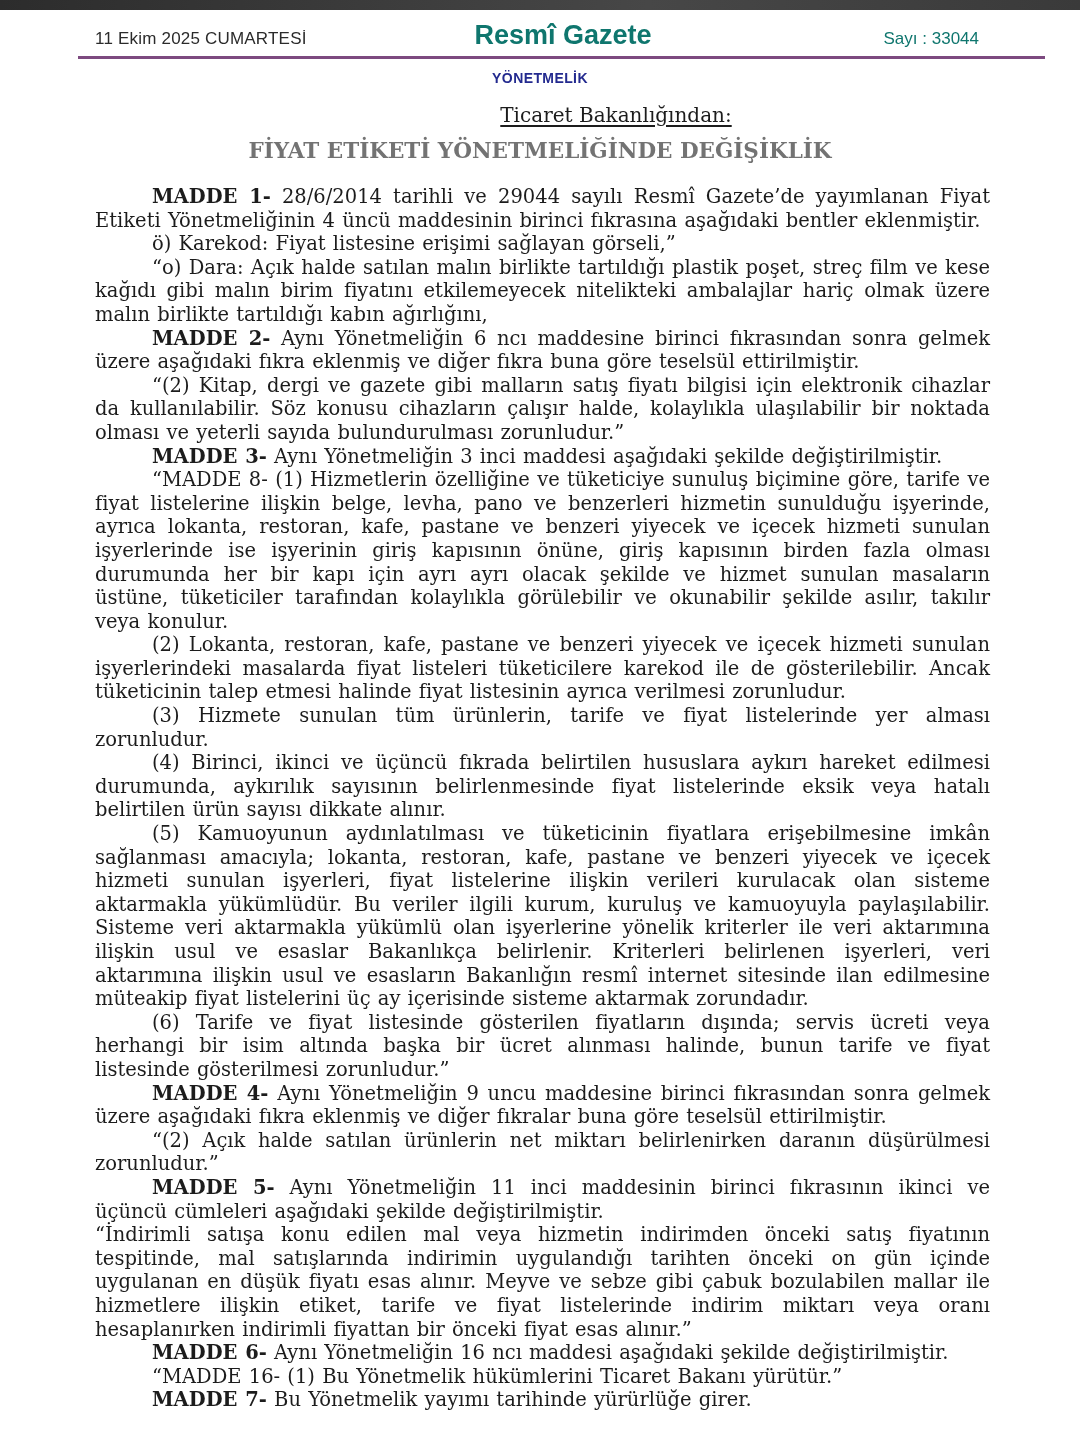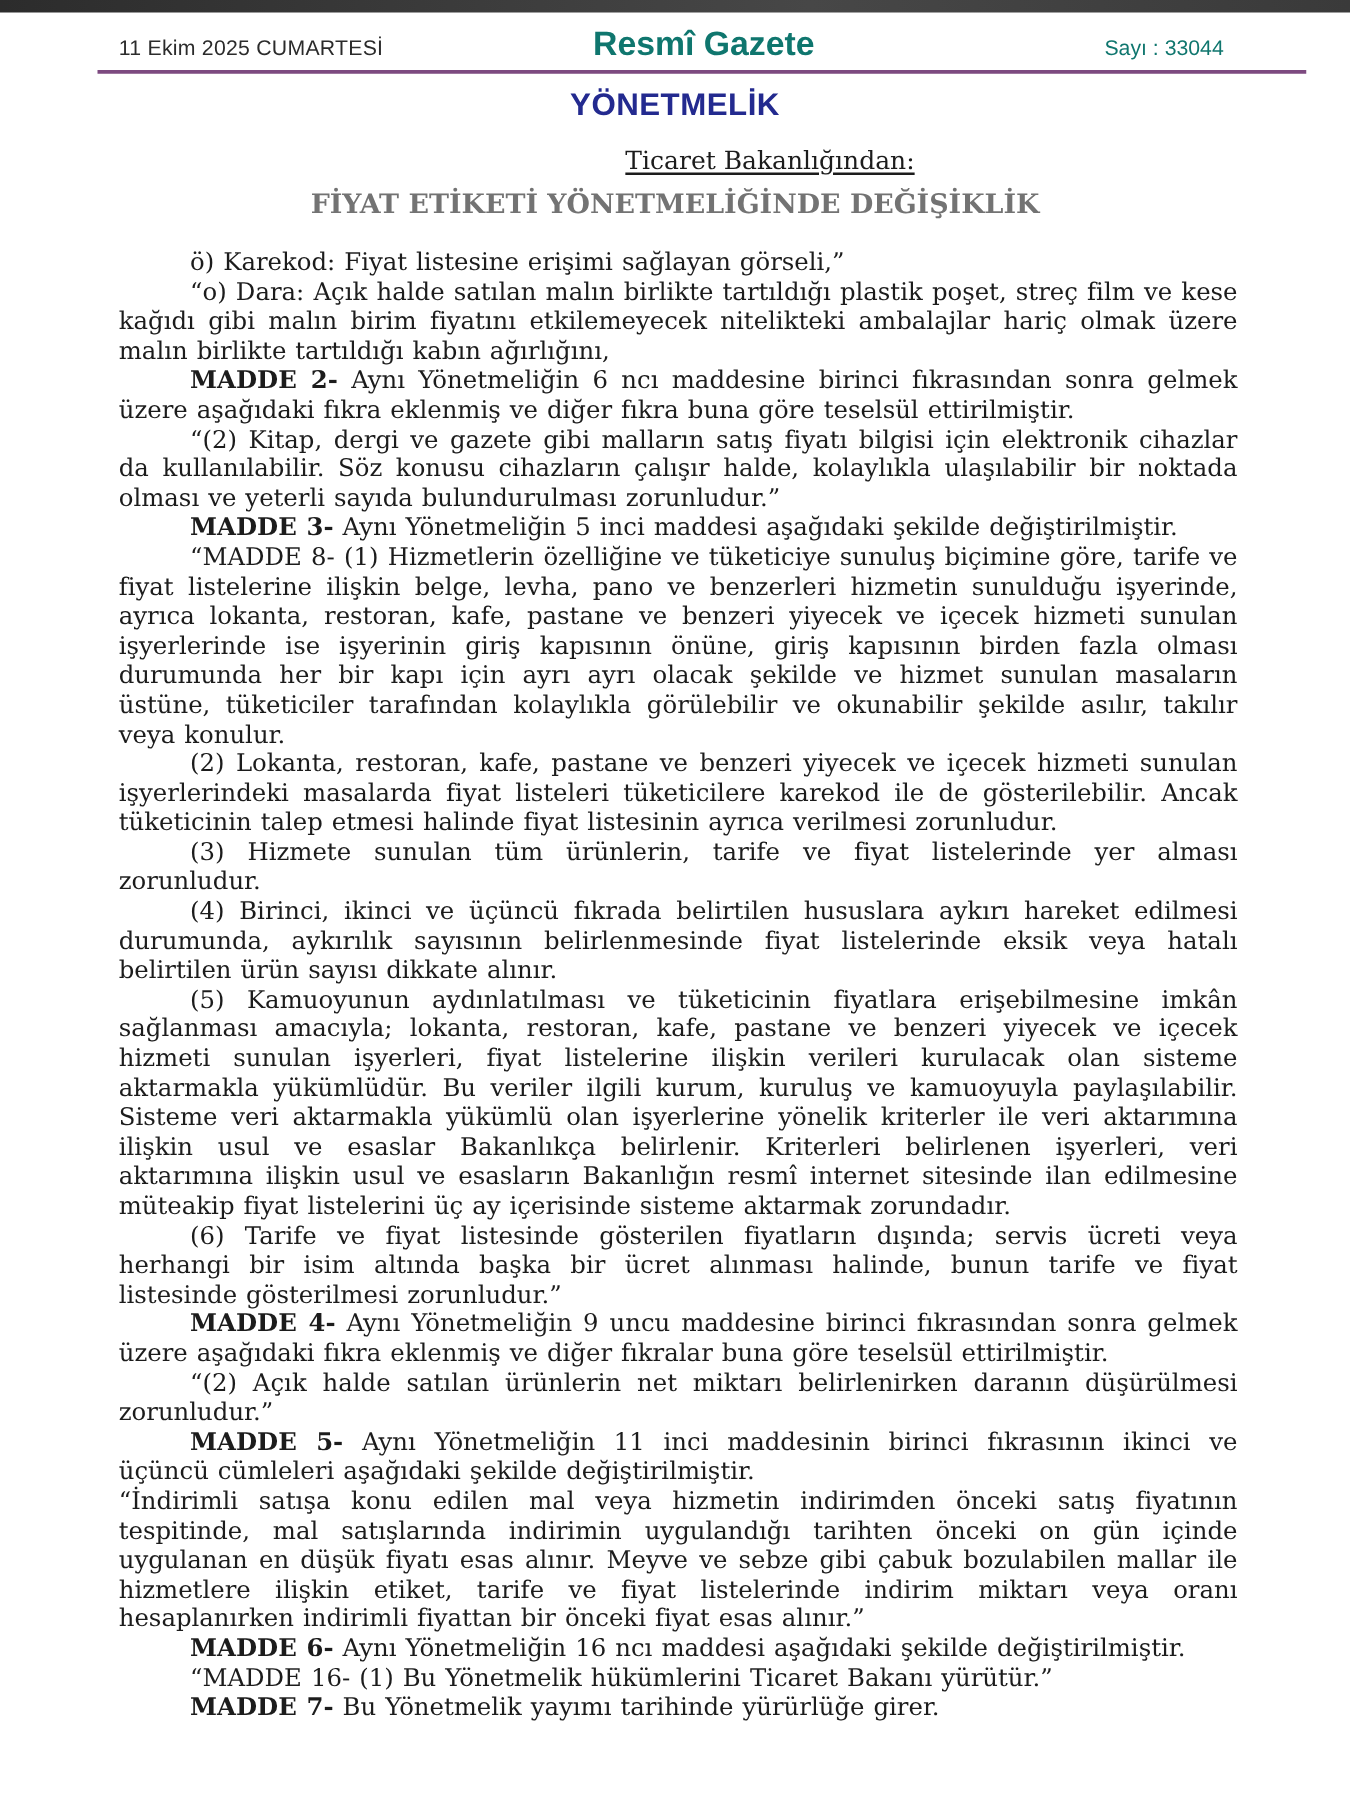--- a/index.html
+++ b/index.html
@@ -49,21 +49,21 @@
   }
   .rule {
     height: 3px;
     background: #7d4a80;
     margin: 1px 35px 0 78px;
   }
   .section-heading {
     text-align: center;
     font-family: "Liberation Sans", sans-serif;
     font-weight: bold;
-    font-size: 25px;
+    font-size: 14px;
     color: #232a8f;
     margin-top: 11px;
     letter-spacing: 0.4px;
   }
   .from-line {
     margin: 17px 0 0 152px;
     font-size: 20px;
     text-decoration: underline;
     text-underline-offset: 3px;
     text-align: center;
@@ -111,25 +111,26 @@
 
   <div class="section-heading">YÖNETMELİK</div>
 
   <div class="from-line">Ticaret Bakanlığından:</div>
 
   <div class="doc-title">
     <div>FİYAT ETİKETİ YÖNETMELİĞİNDE DEĞİŞİKLİK</div>
   </div>
 
   <div class="body-text">
+      <p><b>MADDE 1-</b><span> 28/6/2014 tarihli ve 29044 sayılı Resmî Gazete’de yayımlanan Fiyat Etiketi Yönetmeliğinin 4 üncü maddesinin birinci fıkrasına aşağıdaki bentler eklenmiştir.</span></p>
       <p><span>ö) Karekod: Fiyat listesine erişimi sağlayan görseli,”</span></p>
       <p><span>“o) Dara: Açık halde satılan malın birlikte tartıldığı plastik poşet, streç film ve kese kağıdı gibi malın birim fiyatını etkilemeyecek nitelikteki ambalajlar hariç olmak üzere malın birlikte tartıldığı kabın ağırlığını,</span></p>
       <p><b>MADDE 2-</b><span> Aynı Yönetmeliğin 6 ncı maddesine birinci fıkrasından sonra gelmek üzere aşağıdaki fıkra eklenmiş ve diğer fıkra buna göre teselsül ettirilmiştir.</span></p>
       <p><span>“(2) Kitap, dergi ve gazete gibi malların satış fiyatı bilgisi için elektronik cihazlar da kullanılabilir. Söz konusu cihazların çalışır halde, kolaylıkla ulaşılabilir bir noktada olması ve yeterli sayıda bulundurulması zorunludur.”</span></p>
-      <p><b>MADDE 3-</b><span> Aynı Yönetmeliğin 5 inci maddesi aşağıdaki şekilde değiştirilmiştir.</span></p>
+      <p><b>MADDE 3-</b><span> Aynı Yönetmeliğin 3 inci maddesi aşağıdaki şekilde değiştirilmiştir.</span></p>
       <p><span>“MADDE 8- (1) Hizmetlerin özelliğine ve tüketiciye sunuluş biçimine göre, tarife ve fiyat listelerine ilişkin belge, levha, pano ve benzerleri hizmetin sunulduğu işyerinde, ayrıca lokanta, restoran, kafe, pastane ve benzeri yiyecek ve içecek hizmeti sunulan işyerlerinde ise işyerinin giriş kapısının önüne, giriş kapısının birden fazla olması durumunda her bir kapı için ayrı ayrı olacak şekilde ve hizmet sunulan masaların üstüne, tüketiciler tarafından kolaylıkla görülebilir ve okunabilir şekilde asılır, takılır veya konulur.</span></p>
       <p><span>(2) Lokanta, restoran, kafe, pastane ve benzeri yiyecek ve içecek hizmeti sunulan işyerlerindeki masalarda fiyat listeleri tüketicilere karekod ile de gösterilebilir. Ancak tüketicinin talep etmesi halinde fiyat listesinin ayrıca verilmesi zorunludur.</span></p>
       <p><span>(3) Hizmete sunulan tüm ürünlerin, tarife ve fiyat listelerinde yer alması zorunludur.</span></p>
       <p><span>(4) Birinci, ikinci ve üçüncü fıkrada belirtilen hususlara aykırı hareket edilmesi durumunda, aykırılık sayısının belirlenmesinde fiyat listelerinde eksik veya hatalı belirtilen ürün sayısı dikkate alınır.</span></p>
       <p><span>(5) Kamuoyunun aydınlatılması ve tüketicinin fiyatlara erişebilmesine imkân sağlanması amacıyla; lokanta, restoran, kafe, pastane ve benzeri yiyecek ve içecek hizmeti sunulan işyerleri, fiyat listelerine ilişkin verileri kurulacak olan sisteme aktarmakla yükümlüdür. Bu veriler ilgili kurum, kuruluş ve kamuoyuyla paylaşılabilir. Sisteme veri aktarmakla yükümlü olan işyerlerine yönelik kriterler ile veri aktarımına ilişkin usul ve esaslar Bakanlıkça belirlenir. Kriterleri belirlenen işyerleri, veri aktarımına ilişkin usul ve esasların Bakanlığın resmî internet sitesinde ilan edilmesine müteakip fiyat listelerini üç ay içerisinde sisteme aktarmak zorundadır.</span></p>
       <p><span>(6) Tarife ve fiyat listesinde gösterilen fiyatların dışında; servis ücreti veya herhangi bir isim altında başka bir ücret alınması halinde, bunun tarife ve fiyat listesinde gösterilmesi zorunludur.”</span></p>
       <p><b>MADDE 4-</b><span> Aynı Yönetmeliğin 9 uncu maddesine birinci fıkrasından sonra gelmek üzere aşağıdaki fıkra eklenmiş ve diğer fıkralar buna göre teselsül ettirilmiştir.</span></p>
       <p><span>“(2) Açık halde satılan ürünlerin net miktarı belirlenirken daranın düşürülmesi zorunludur.”</span></p>
       <p><b>MADDE 5-</b><span> Aynı Yönetmeliğin 11 inci maddesinin birinci fıkrasının ikinci ve üçüncü cümleleri aşağıdaki şekilde değiştirilmiştir.</span></p>
       <p class="no-indent"><span>“İndirimli satışa konu edilen mal veya hizmetin indirimden önceki satış fiyatının tespitinde, mal satışlarında indirimin uygulandığı tarihten önceki on gün içinde uygulanan en düşük fiyatı esas alınır. Meyve ve sebze gibi çabuk bozulabilen mallar ile hizmetlere ilişkin etiket, tarife ve fiyat listelerinde indirim miktarı veya oranı hesaplanırken indirimli fiyattan bir önceki fiyat esas alınır.”</span></p>

